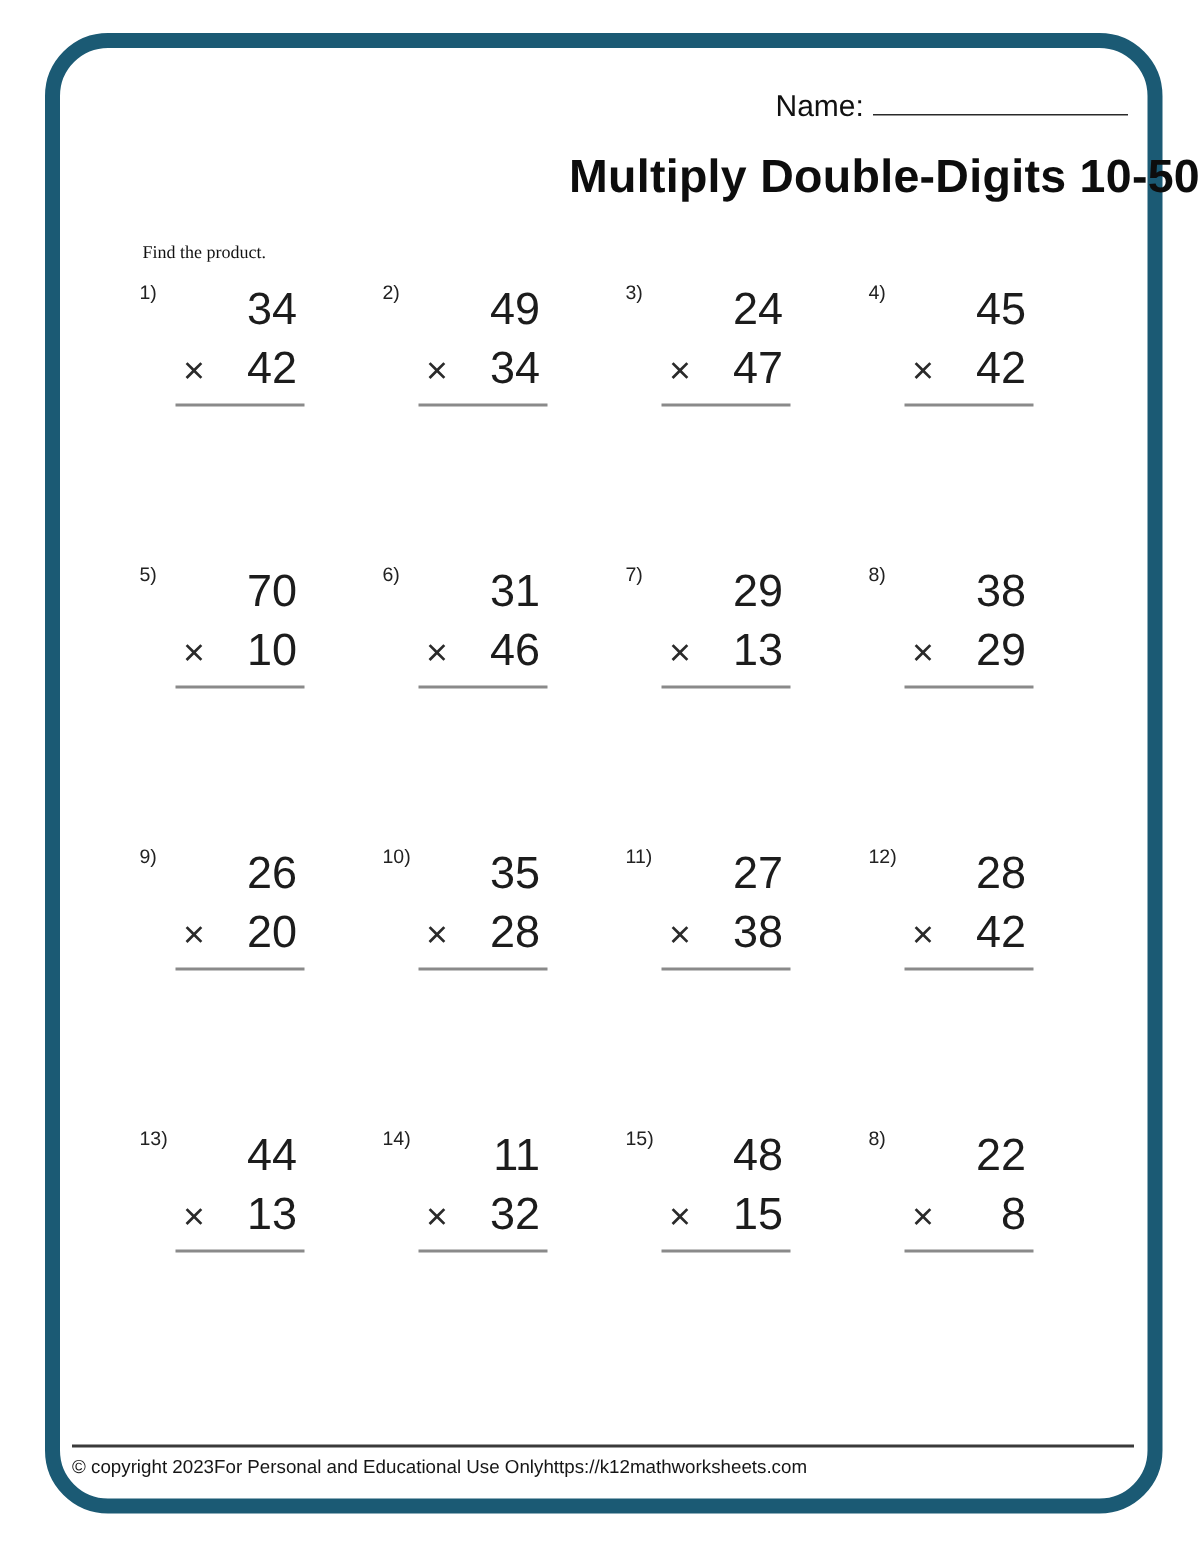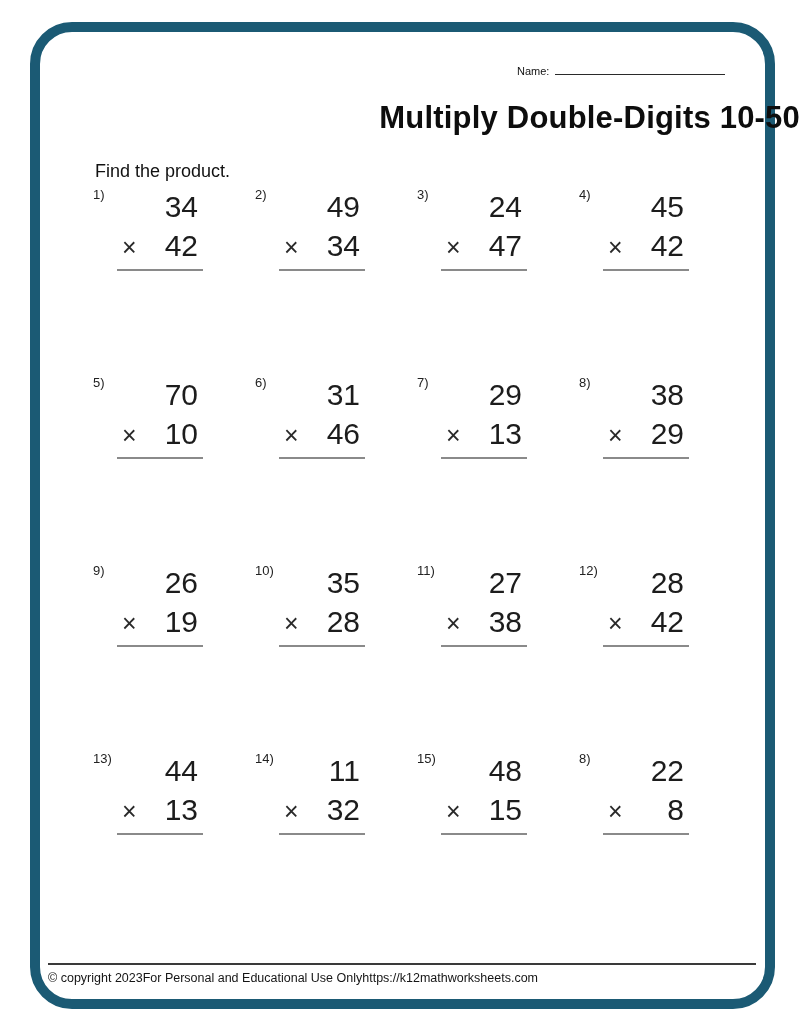--- a/index.html
+++ b/index.html
@@ -23,21 +23,21 @@
     height: 987px;
     box-sizing: border-box;
     border: 10px solid var(--border-color, #1b5a74);
     border-radius: 42px;
     background: #ffffff;
   }
   .name-row {
     position: absolute;
     top: 60px;
     left: 517px;
-    font-size: 11px;
+    font-size: 20px;
     color: #111;
     white-space: nowrap;
   }
   .name-line {
     display: inline-block;
     width: 170px;
     height: 14px;
     border-bottom: 1.6px solid #2a2a2a;
     margin-left: 6px;
     vertical-align: baseline;
@@ -50,22 +50,23 @@
     text-align: right;
     font-size: 31px;
     font-weight: 700;
     letter-spacing: 0.2px;
     color: #0d0d0d;
   }
   .instruction {
     position: absolute;
     top: 161px;
     left: 95px;
-    font-size: 18px;
+    font-size: 12px;
     color: #111;
+    font-family: Liberation Serif, serif;
   }
   .problems-grid {
     position: absolute;
     left: 88px;
     top: 185px;
     display: grid;
     grid-template-columns: repeat(4, 162px);
     grid-auto-rows: 188px;
   }
   .problem {
@@ -232,21 +233,21 @@
       <div class="rule"></div>
     </div>
   </div>
 
   <div class="problem">
     <span class="pnum">9)</span>
     <div class="work">
       <div class="top-op">26</div>
       <div class="bottom-row">
         <span class="times">×</span>
-        <span>19</span>
+        <span>20</span>
       </div>
       <div class="rule"></div>
     </div>
   </div>
 
   <div class="problem">
     <span class="pnum">10)</span>
     <div class="work">
       <div class="top-op">35</div>
       <div class="bottom-row">

